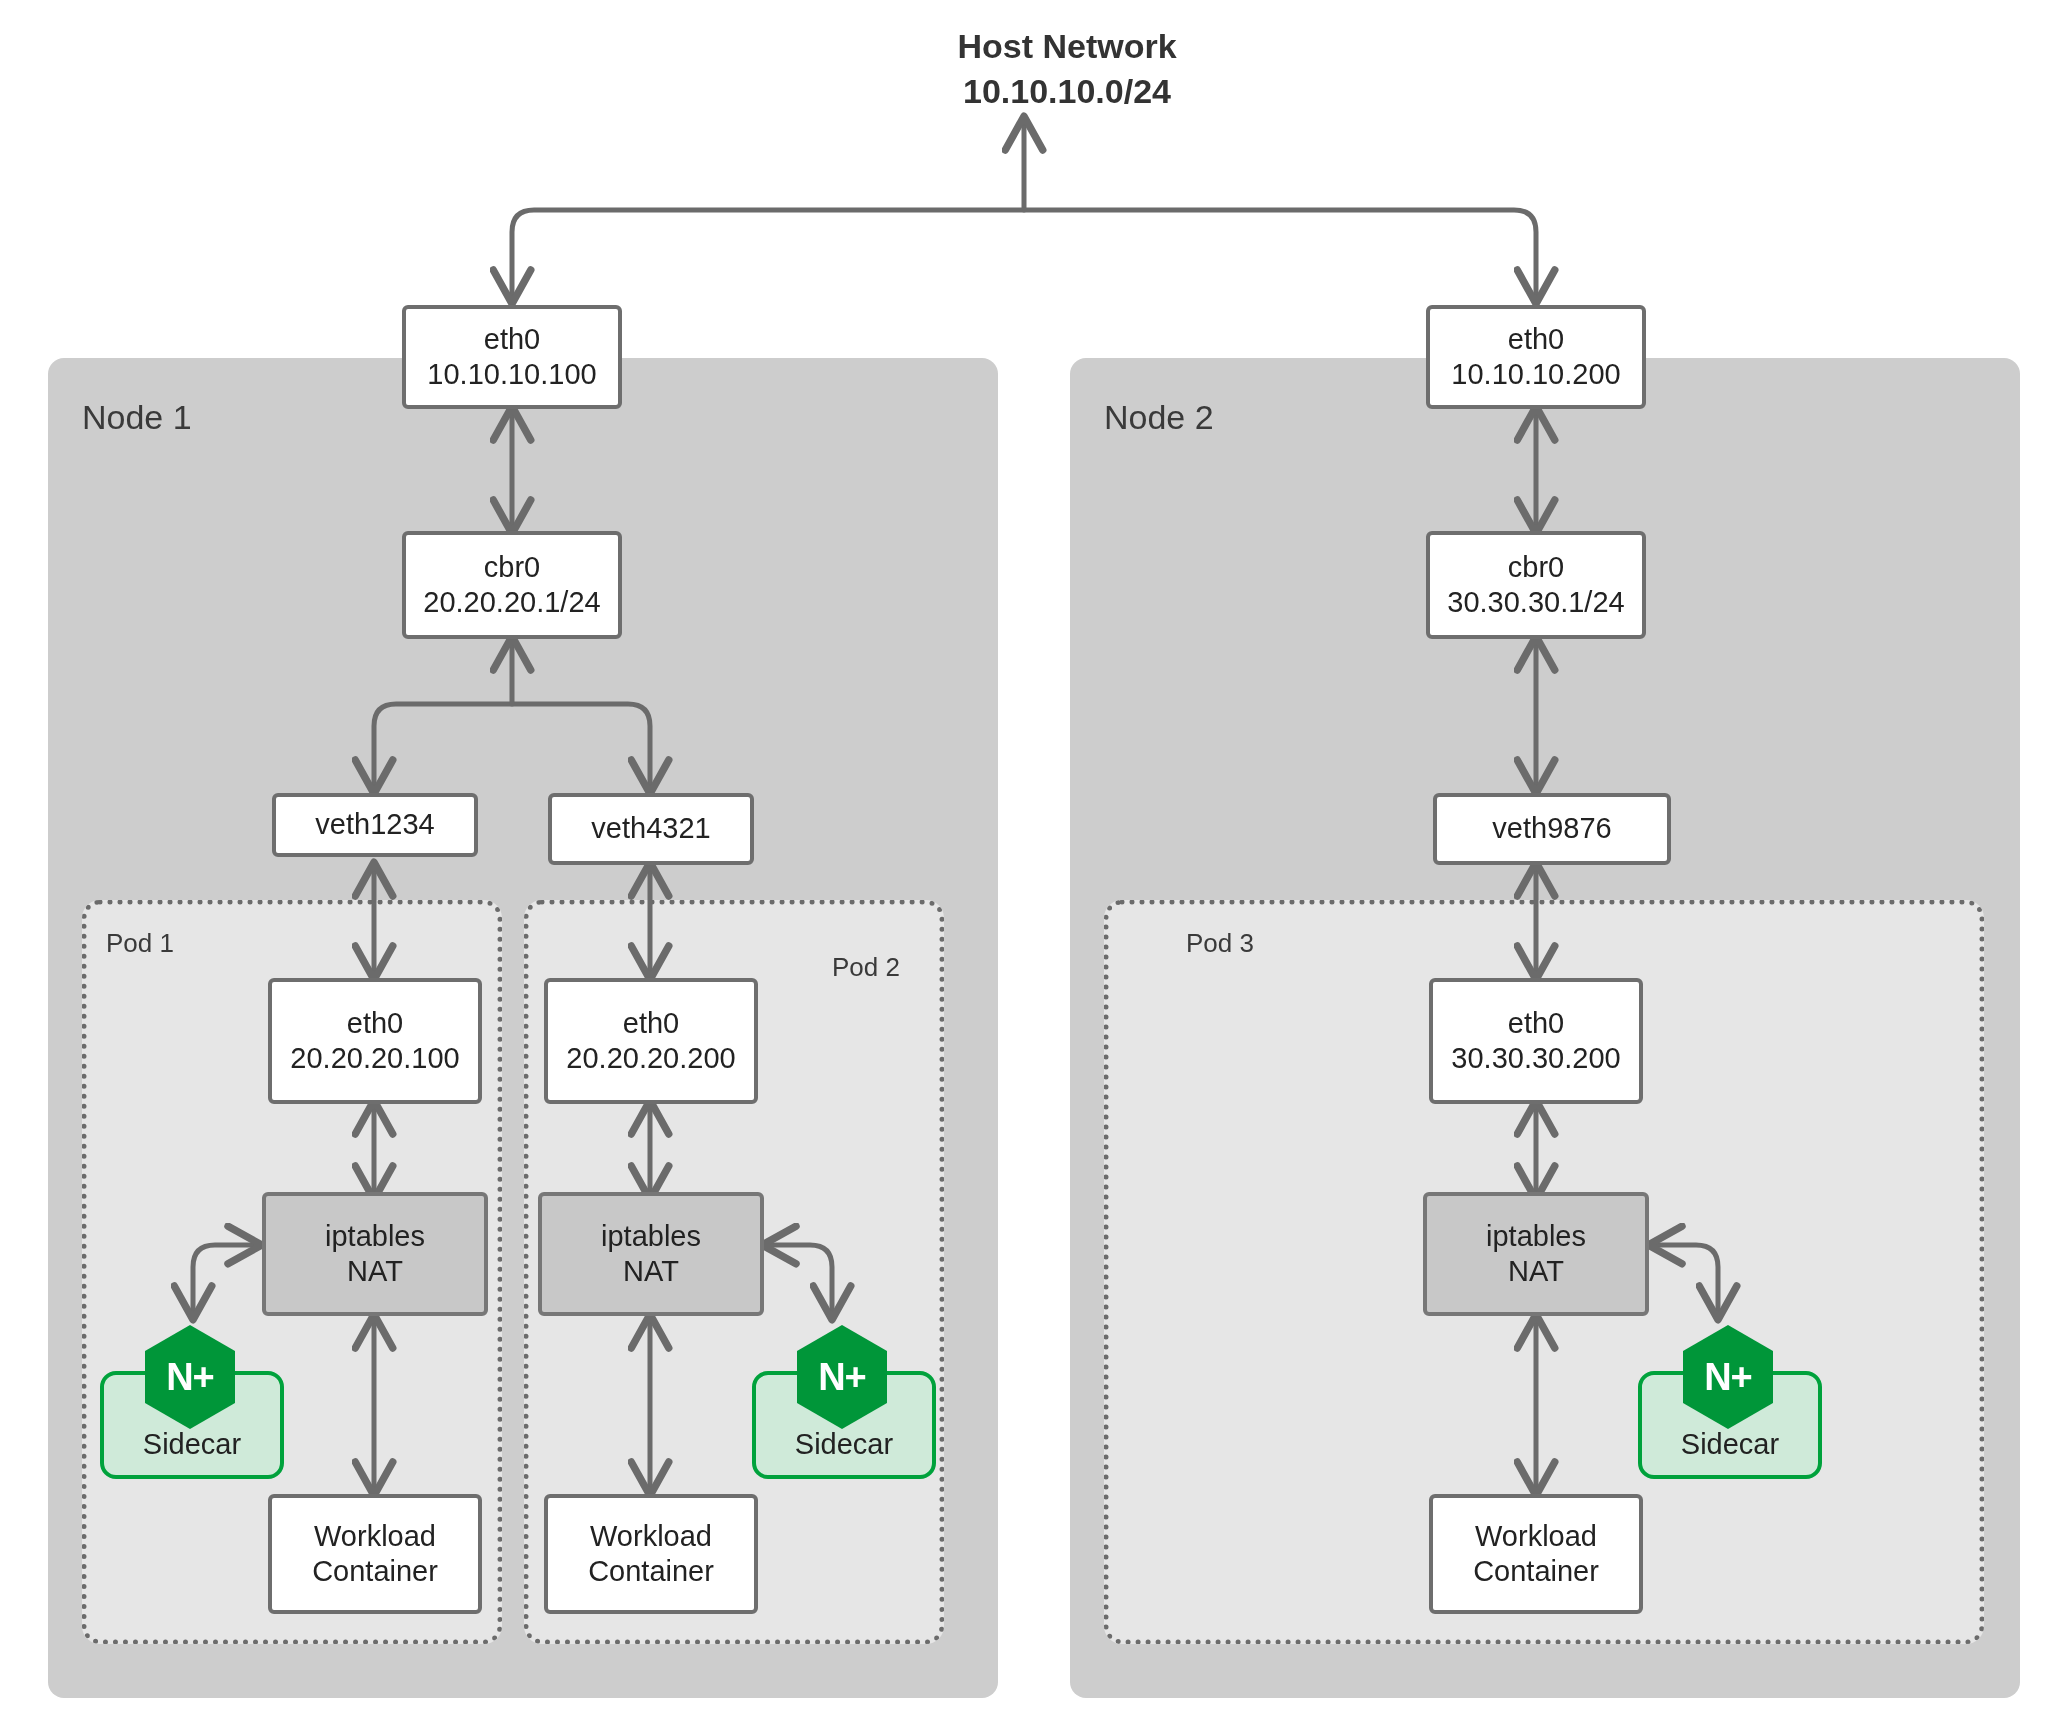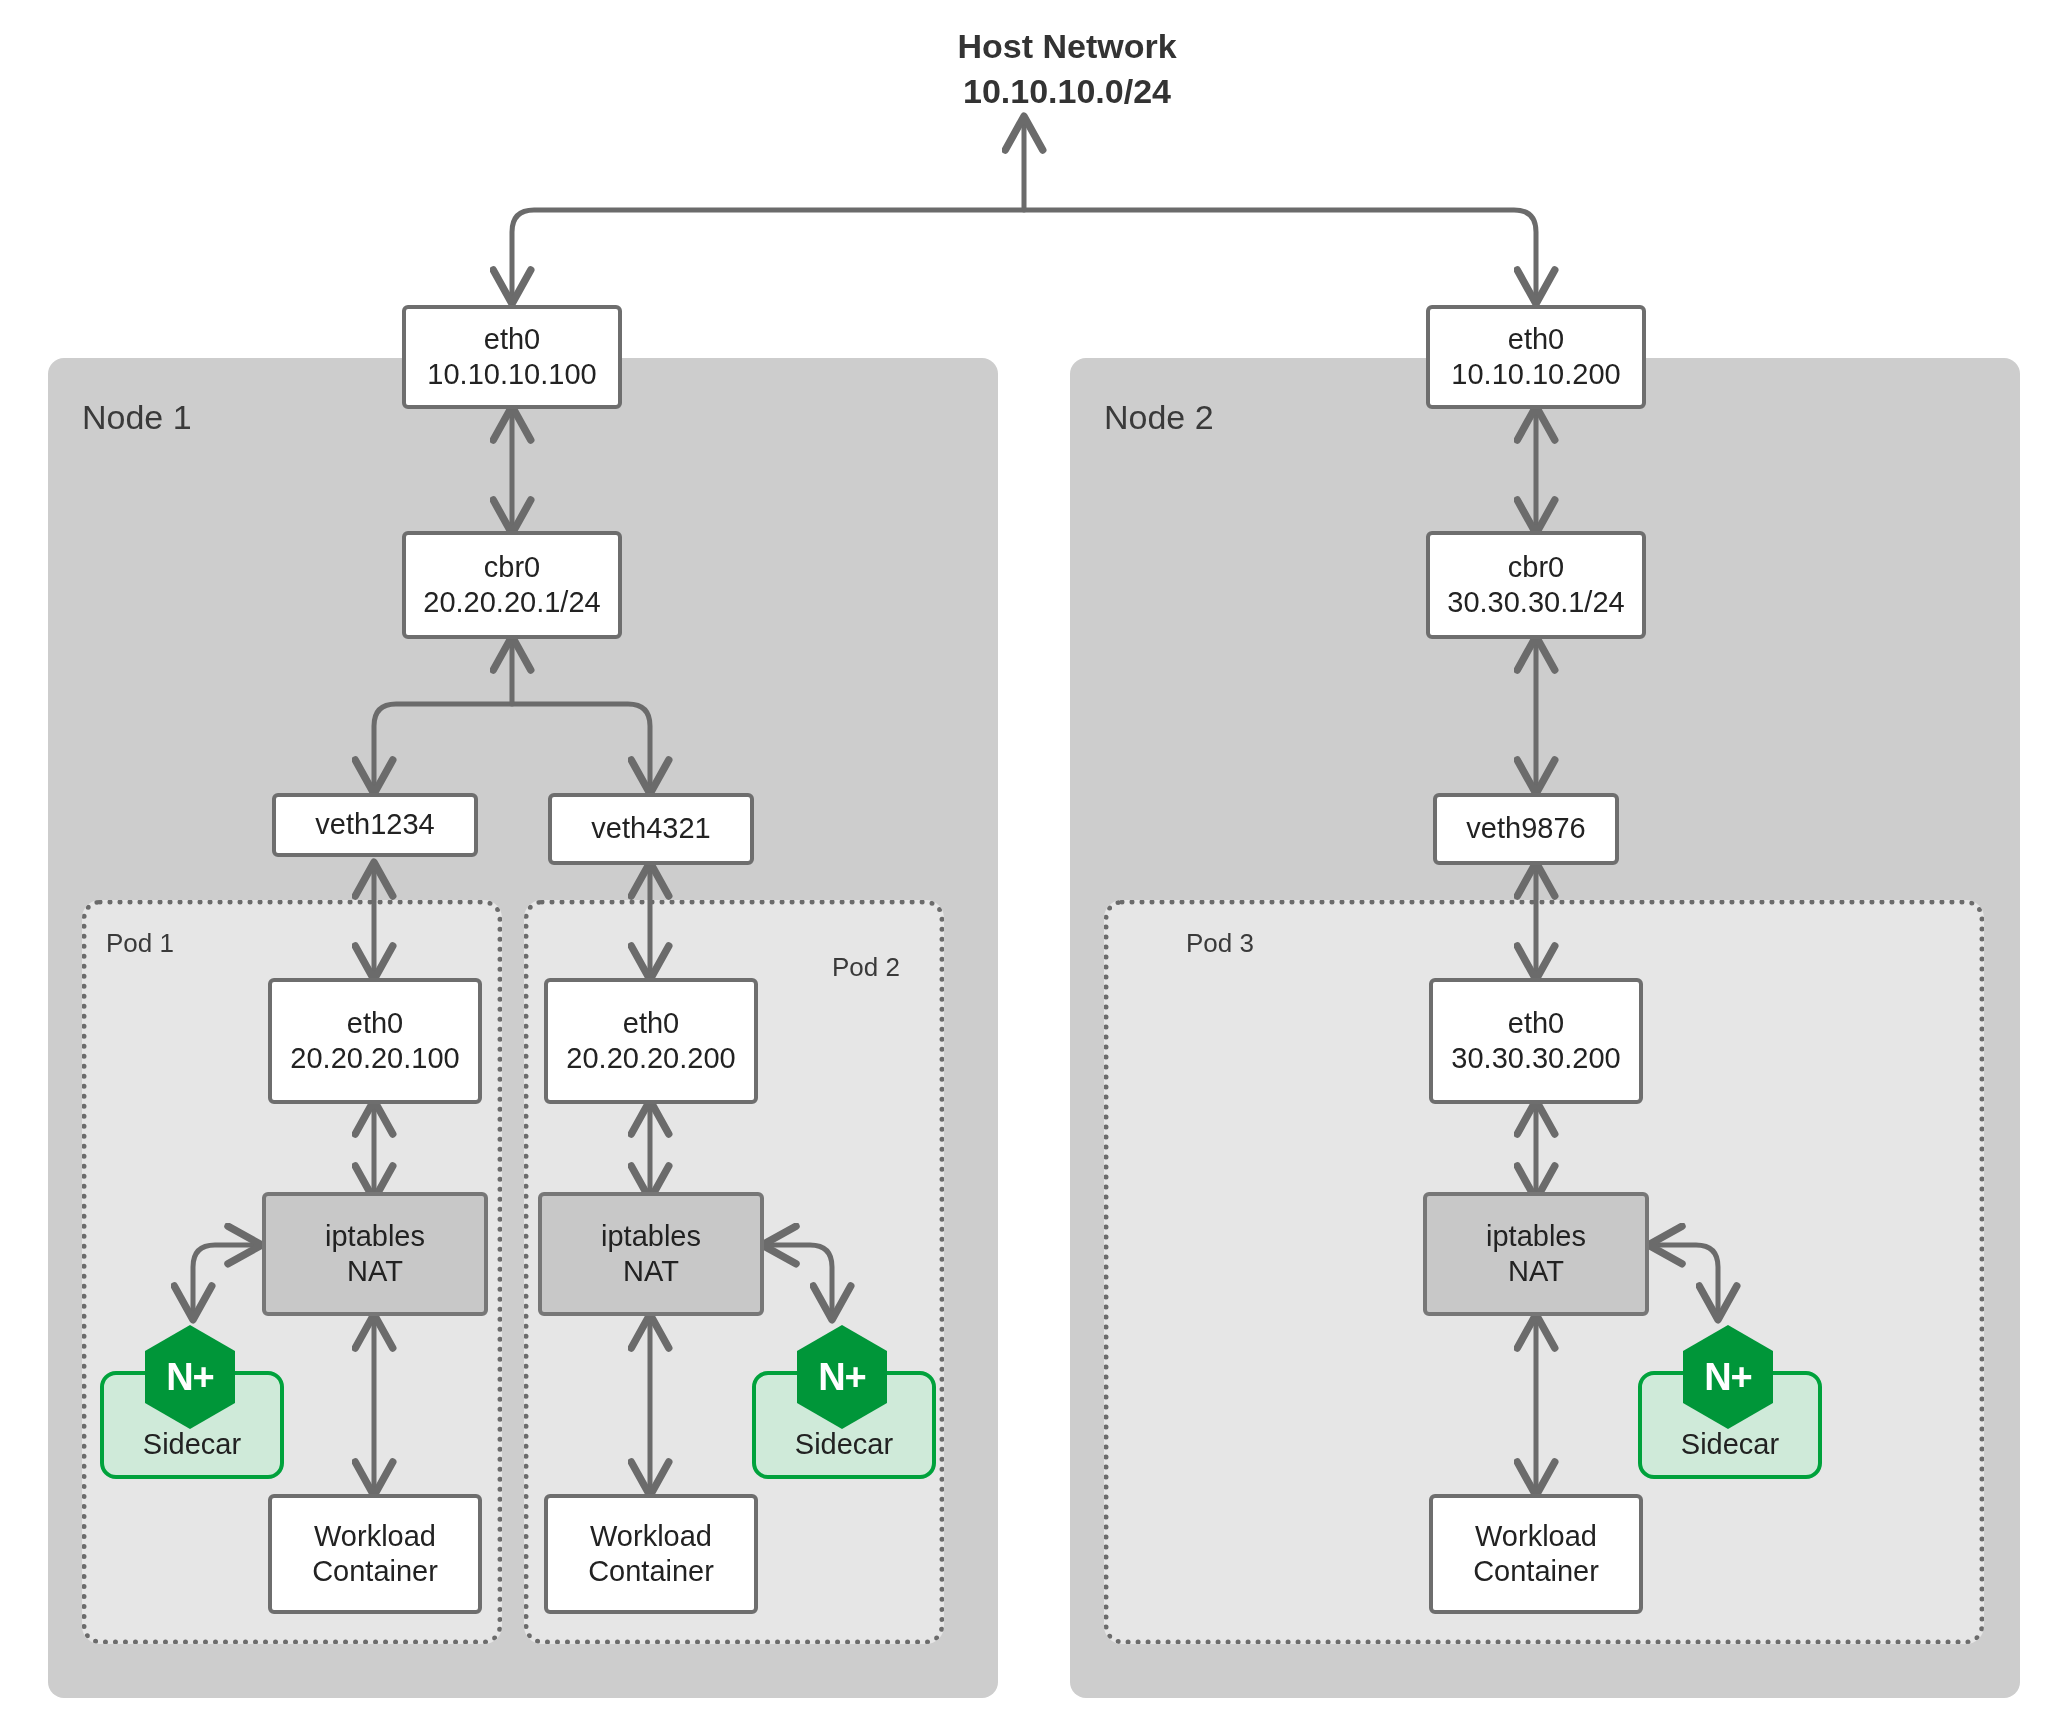--- a/index.html
+++ b/index.html
@@ -247,21 +247,21 @@
   </div>
 
   <div class="nbox" style="left:1426px; top:305px; width:220px; height:104px;">
     <span class="l1">eth0</span>
     <span class="l2">10.10.10.200</span>
   </div>
   <div class="nbox" style="left:1426px; top:531px; width:220px; height:108px;">
     <span class="l1">cbr0</span>
     <span class="l2">30.30.30.1/24</span>
   </div>
-  <div class="nbox" style="left:1433px; top:793px; width:186px; height:72px;">
+  <div class="nbox" style="left:1433px; top:793px; width:238px; height:72px;">
     <span class="l1">veth9876</span>
   </div>
 
   <div class="nbox" style="left:1429px; top:978px; width:214px; height:126px;">
     <span class="l1">eth0</span>
     <span class="l2">30.30.30.200</span>
   </div>
   <div class="nbox nat" style="left:1423px; top:1192px; width:226px; height:124px;">
     <span class="l1">iptables</span>
     <span class="l2">NAT</span>

